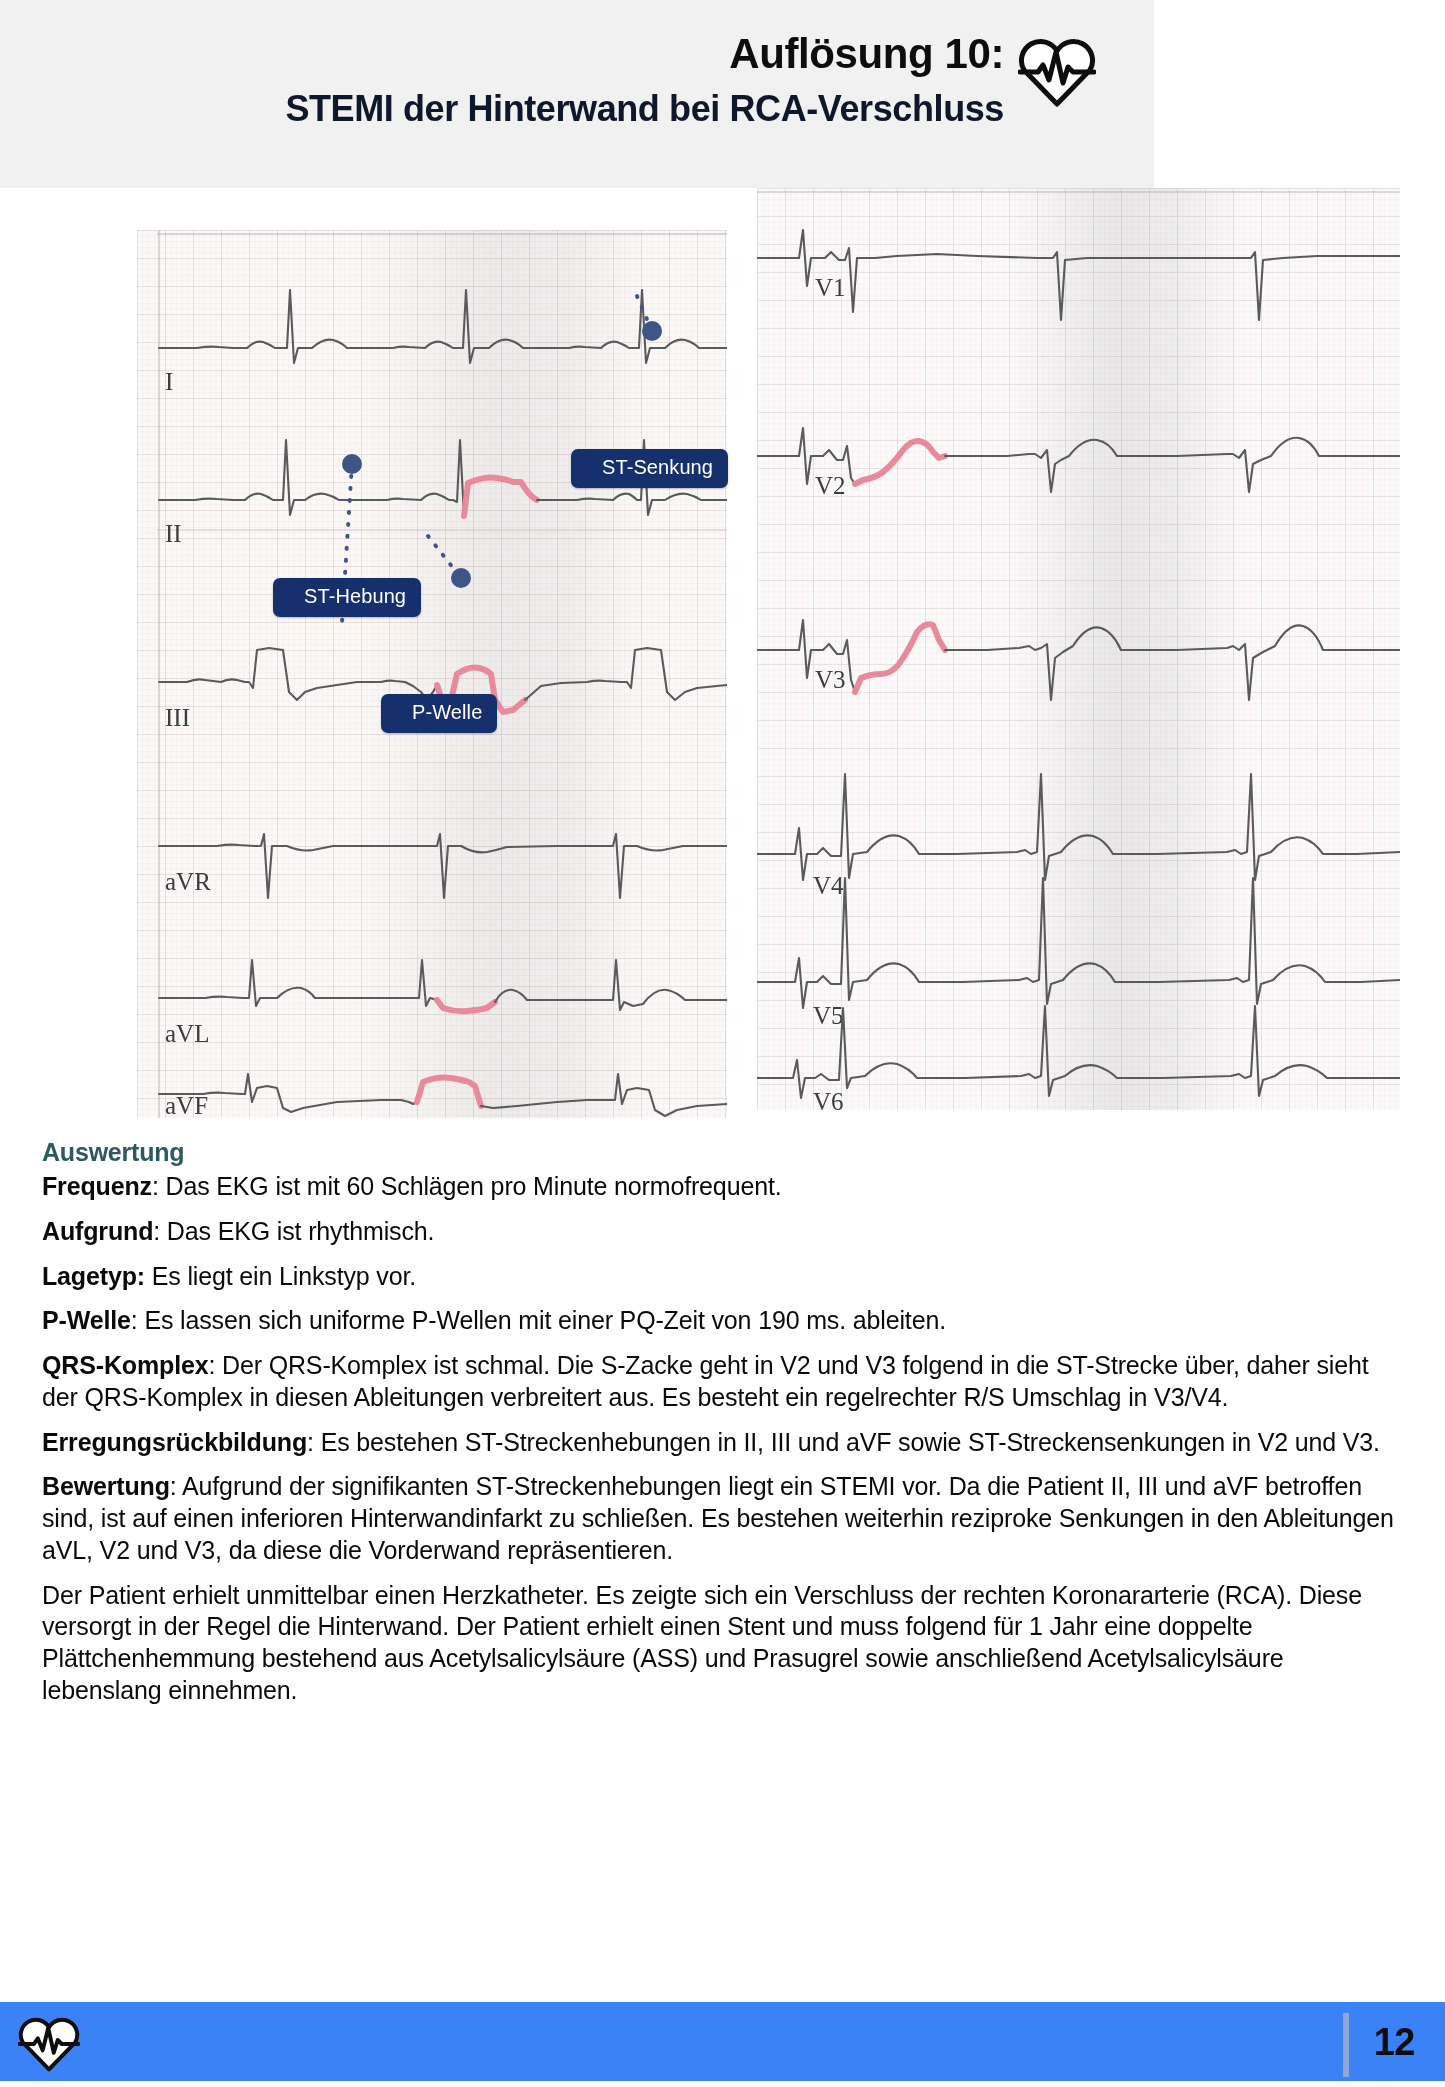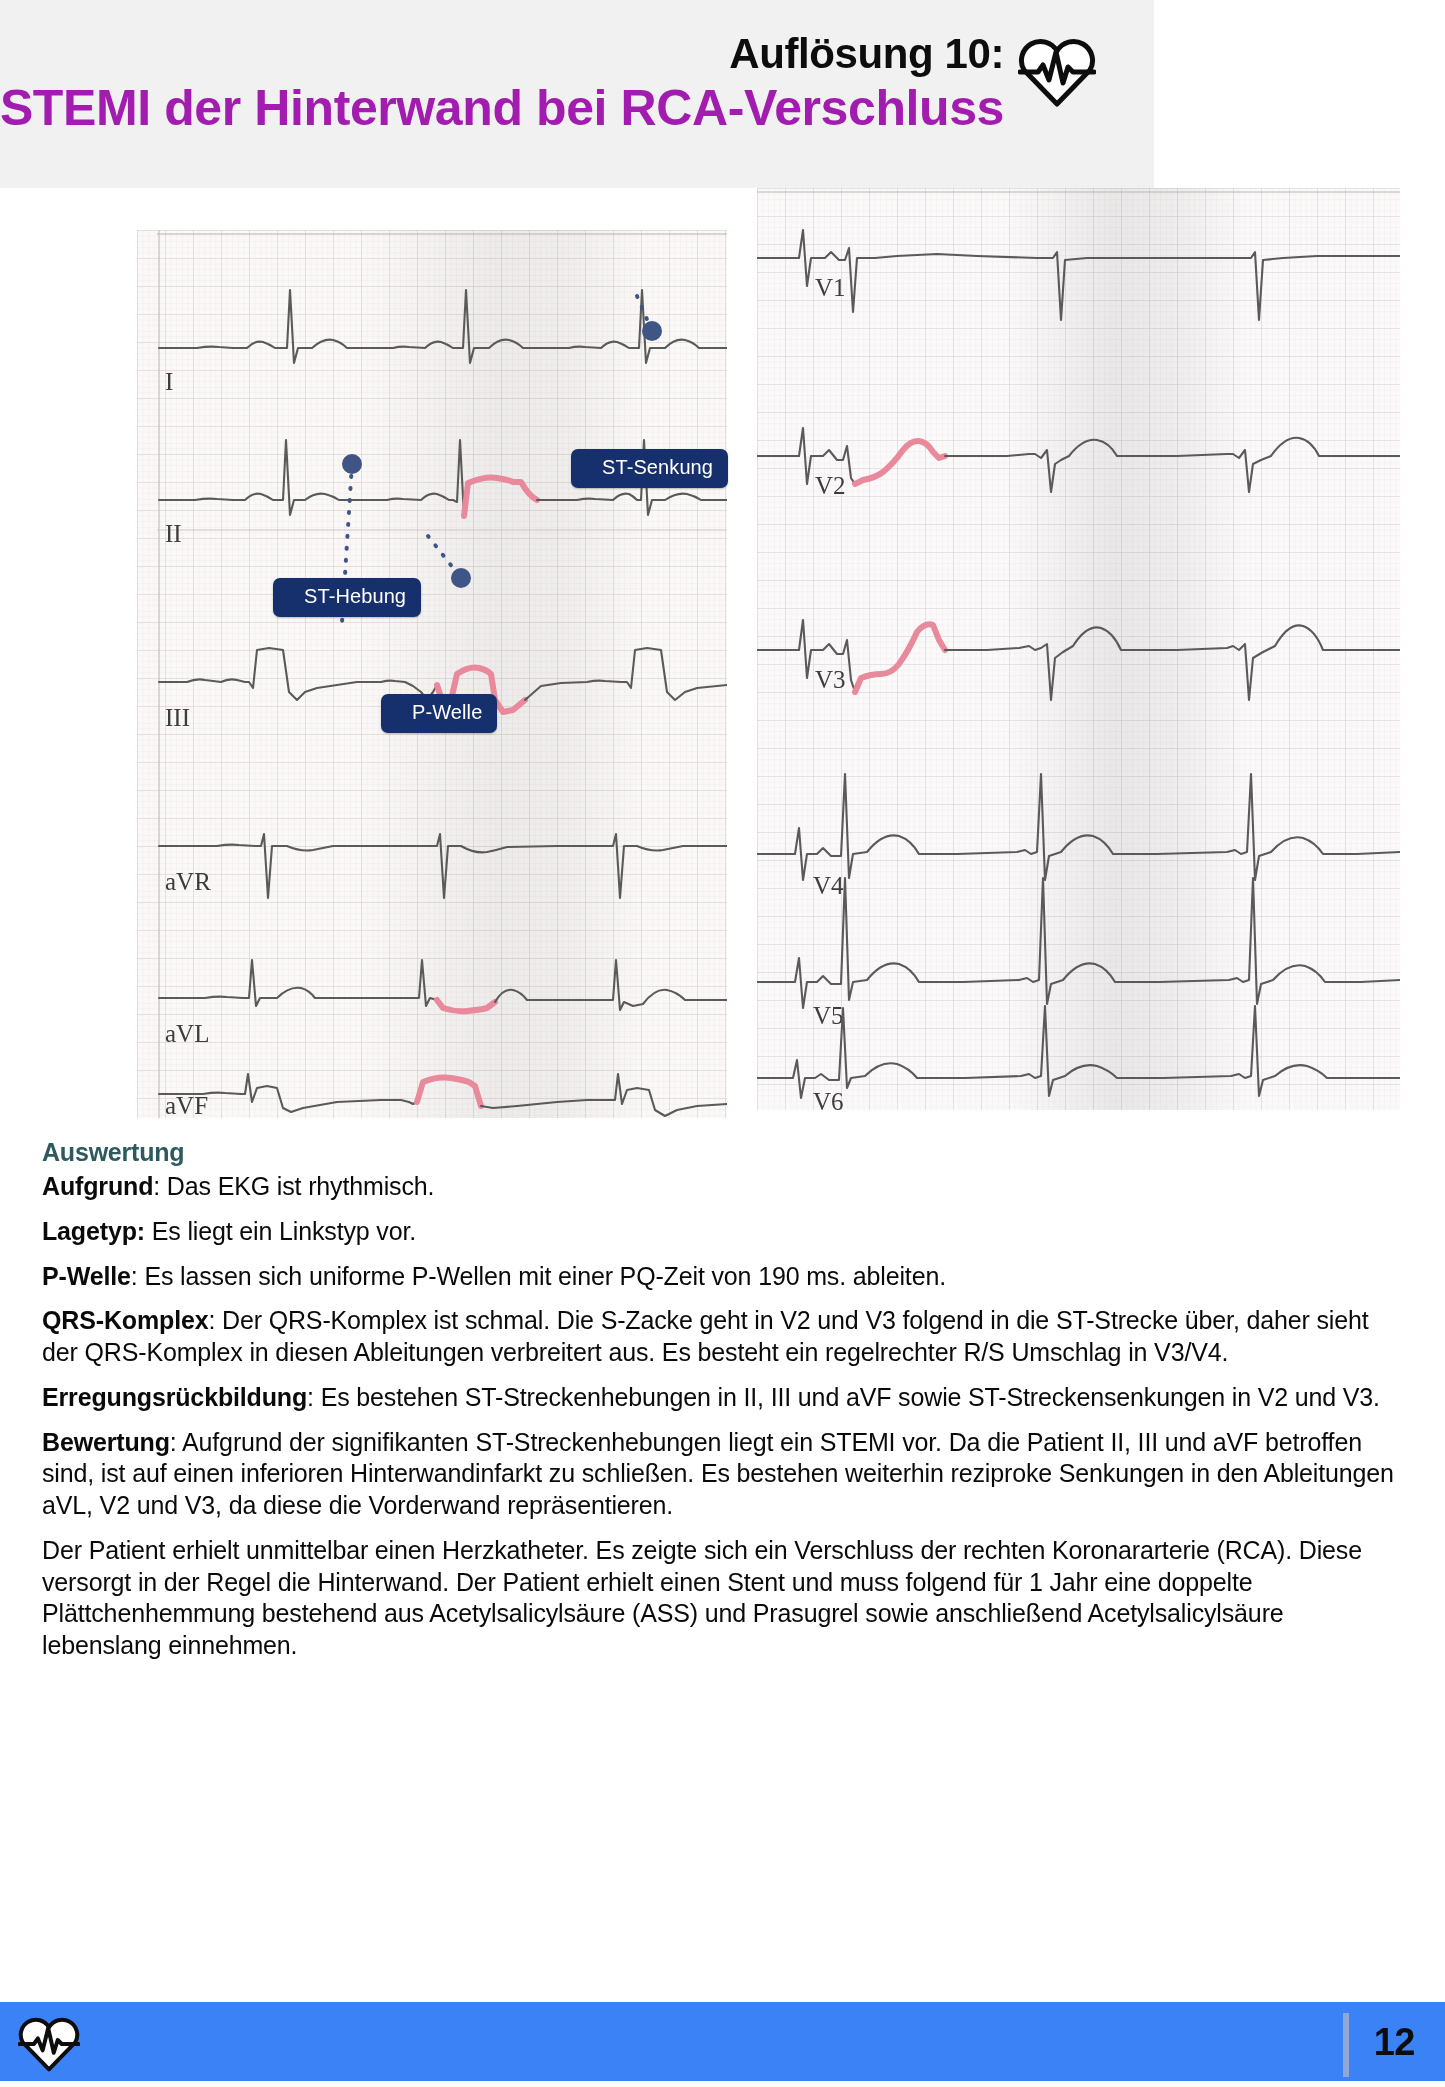--- a/index.html
+++ b/index.html
@@ -37,27 +37,27 @@
   }
   .title-line1 {
     font-size: 42px;
     font-weight: bold;
     color: #0d0d0d;
     letter-spacing: -0.4px;
     line-height: 1.07;
     white-space: nowrap;
   }
   .title-line2 {
-    font-size: 50px;
+    font-size: 36px;
     font-weight: bold;
-    color: #a21caf;
+    color: #0f172a;
     letter-spacing: -0.4px;
     line-height: 1.12;
     white-space: nowrap;
-    margin-top: 3px;
+    margin-top: 12px;
   }
   .header-icon {
     margin-left: 14px;
     margin-top: 6px;
     flex: 0 0 auto;
   }
 
   
   .ecg-area {
     position: absolute;
@@ -364,20 +364,23 @@
   </svg>
 
   <div class="callout callout-st-hebung">ST-Hebung</div>
   <div class="callout callout-p-welle">P-Welle</div>
   <div class="callout callout-st-senkung">ST-Senkung</div>
 </div>
 
 <div class="content">
   <h2 class="section-heading">Auswertung</h2>
 
+  <p class="para">
+    <b>Frequenz</b><span>: </span><span>Das EKG ist mit 60 Schlägen pro Minute normofrequent.</span>
+  </p>
 
   <p class="para">
     <b>Aufgrund</b><span>: </span><span>Das EKG ist rhythmisch.</span>
   </p>
 
   <p class="para">
     <b>Lagetyp:</b><span> </span><span>Es liegt ein Linkstyp vor.</span>
   </p>
 
   <p class="para">

